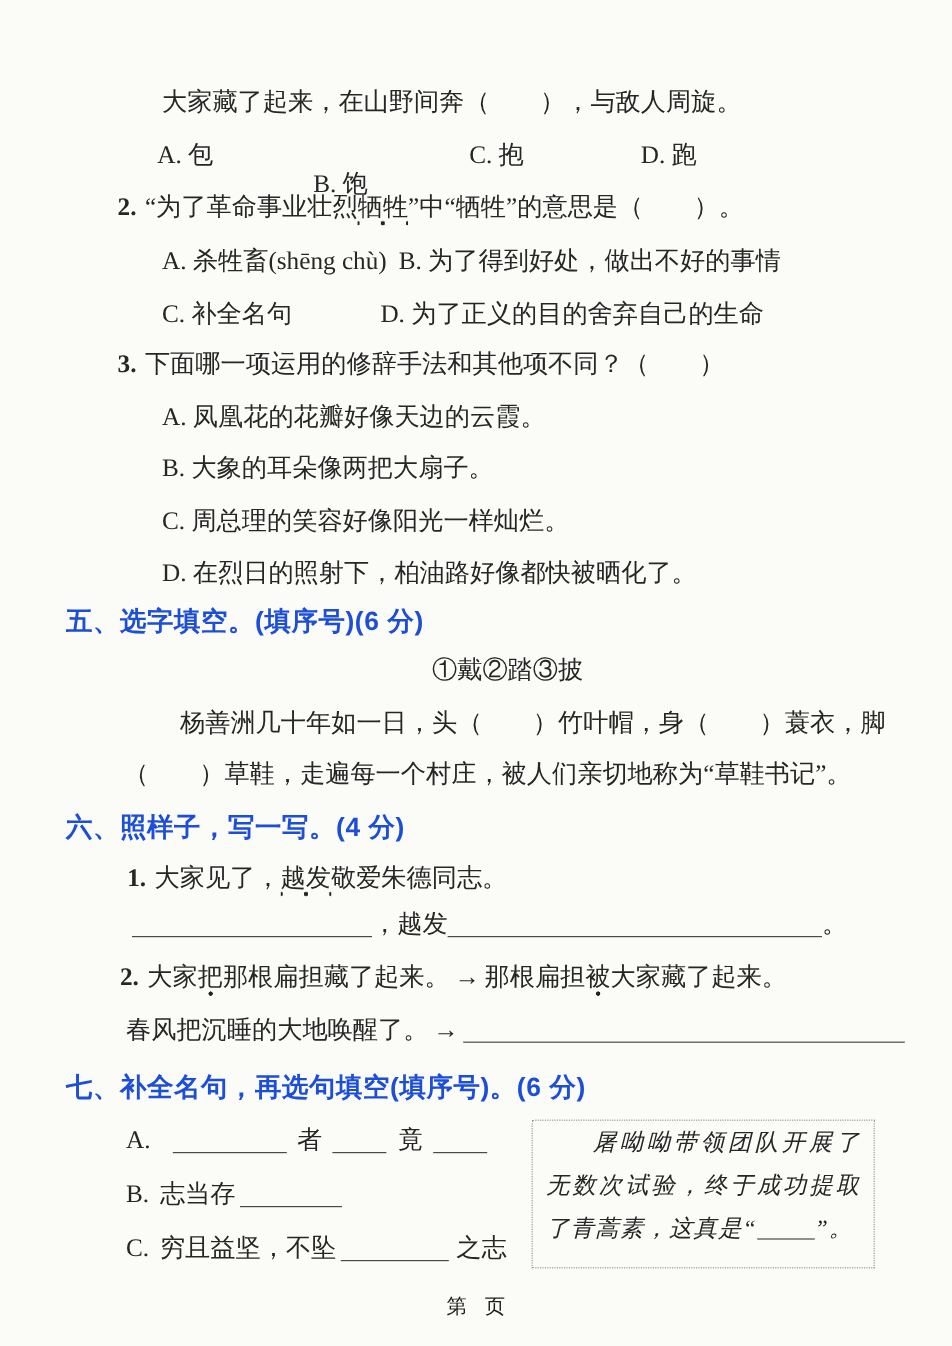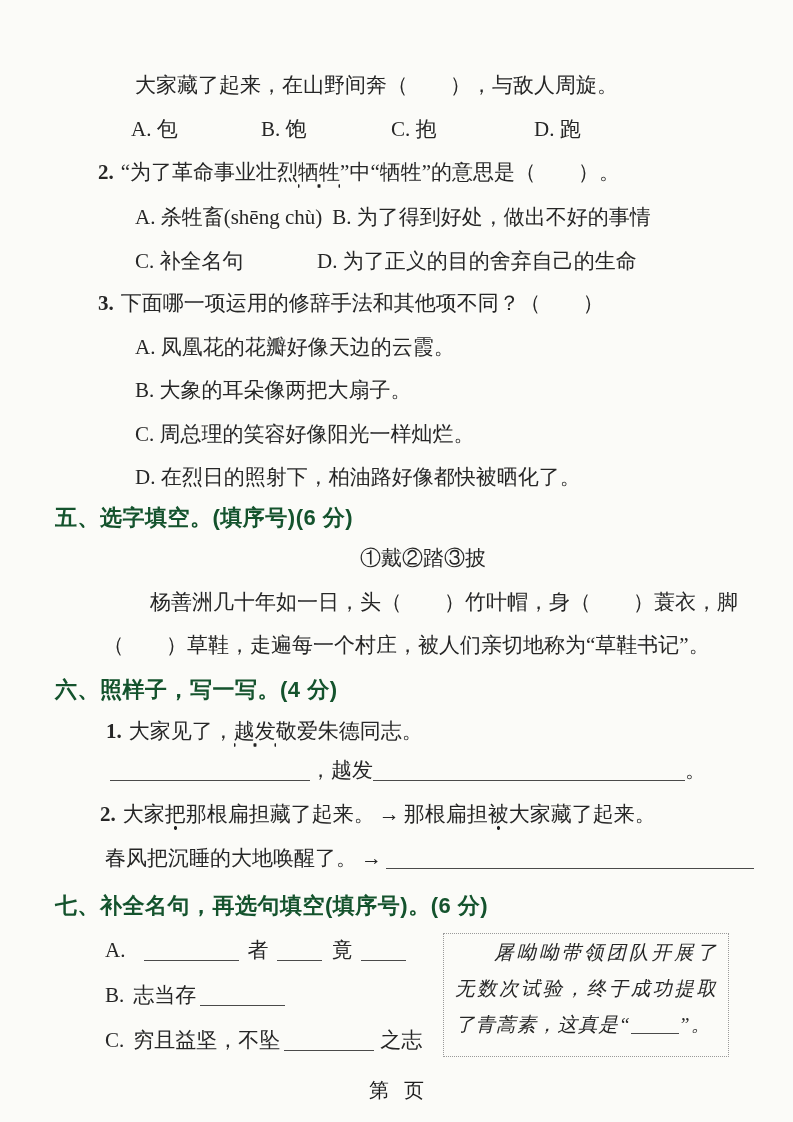--- a/index.html
+++ b/index.html
@@ -4,28 +4,28 @@
 <style>
   html,body{margin:0;padding:0;}
   body{width:793px;height:1122px;background:#fbfbf8;}
   .page{
     position:relative;width:793px;height:1122px;background:#fbfbf8;overflow:hidden;
     font-family:"Liberation Serif",serif;color:#262626;font-size:21px;
   }
   .abs{position:absolute;white-space:nowrap;line-height:30px;}
   .title{
     font-family:"Liberation Sans",sans-serif;font-weight:700;font-size:22px;
-    letter-spacing:.5px;line-height:32px;color:#14532d;
+    letter-spacing:.5px;line-height:32px;color:#1d4ed8;
   }
   .qnum{font-weight:700;margin-right:7px;font-family:"Liberation Serif",serif;}
   .optlab{margin-right:9px;}
   .opts4{display:flex;}
   .opts4 span{display:inline-block;}
   .opts4 .o1{width:130px;}
-  .opts4 .o2{width:130px;}
+  .opts4 .o2{width:130px;margin-top:24px;}
   .opts4 .o3{width:143px;}
   .row2col{display:flex;justify-content:space-between;}
   .cell-l{flex:0 0 auto;min-width:172px;padding-right:10px;}
   .blank{
     display:inline-block;border-bottom:1.5px solid #4a4a4a;height:20px;
     vertical-align:-4px;
   }
   .emph{
     background-image:radial-gradient(circle,#222 1.6px,rgba(0,0,0,0) 2px);
     background-size:1em 6px;background-repeat:repeat-x;background-position:center bottom;
@@ -35,21 +35,21 @@
   .bank{display:flex;justify-content:center;}
   .box{
     position:absolute;left:443px;top:933px;width:286px;height:124px;
     border:1.5px dotted #9a9a9a;box-sizing:border-box;padding:1px 11px;
     white-space:normal;text-align:justify;text-indent:2em;
     font-size:19.5px;line-height:36px;letter-spacing:1px;font-style:italic;
   }
   .box .blank{width:48px;vertical-align:-3px;}
   .footer{
     position:absolute;top:1077px;left:0;width:100%;text-align:center;
-    font-family:Liberation Sans, sans-serif;font-size:20px;color:#1c1c1c;
+    font-family:Liberation Sans, sans-serif;font-size:17px;color:#1c1c1c;
   }
   .pgap{display:inline-block;width:15px;}
 </style>
 </head>
 <body>
 
 <div class="page">
 
   <div class="abs" style="top:70px;left:135px">大家藏了起来，在山野间奔（　　），与敌人周旋。</div>
 

